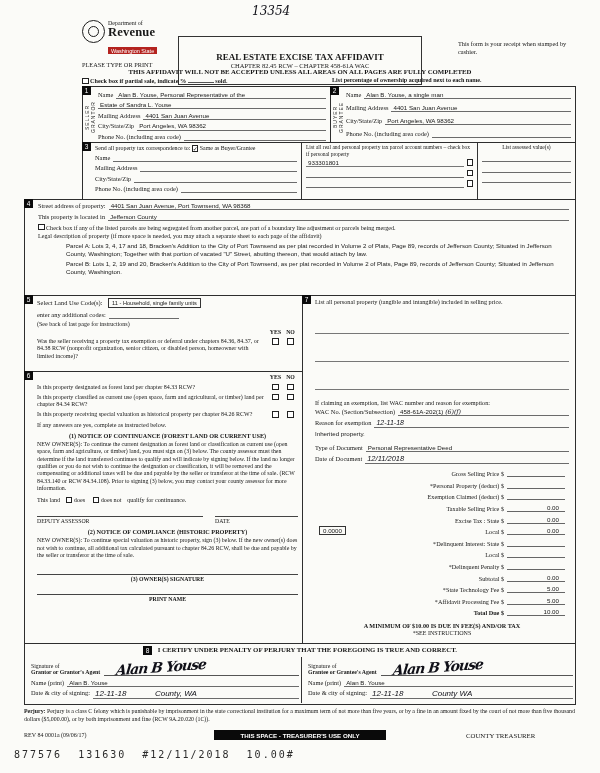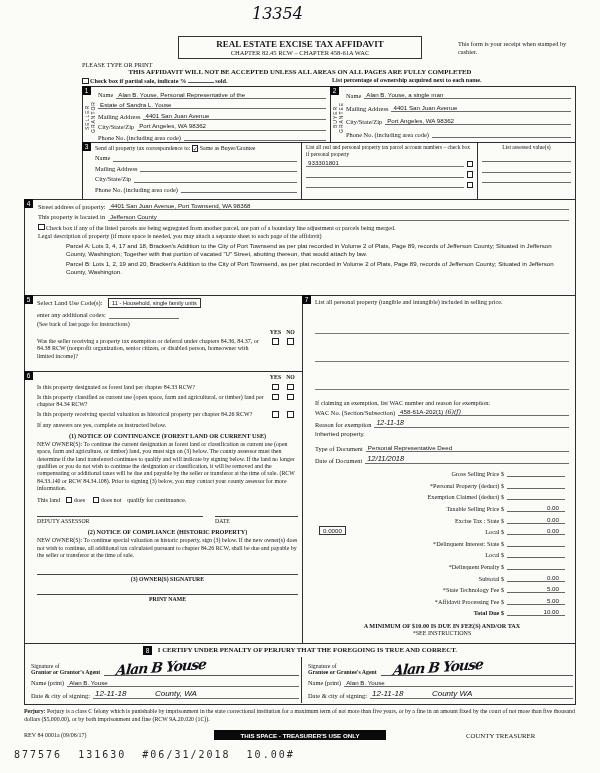--- a/index.html
+++ b/index.html
@@ -16,21 +16,21 @@
   .num { position:absolute; top:-1px; left:-1px; width:9px; height:9px; background:#0b0b0b;
          color:#fff; font-family:"Liberation Sans",sans-serif; font-size:6.5px; line-height:9px; text-align:center; }
   .numi { display:inline-block; width:9px; height:9px; background:#0b0b0b; color:#fff;
           font-family:"Liberation Sans",sans-serif; font-size:6.5px; line-height:9px; text-align:center;
           margin-right:4px; vertical-align:-1px; }
 
   .vw { position:absolute; writing-mode:vertical-rl; transform:rotate(180deg);
         font-family:"Liberation Sans",sans-serif; font-size:5px; letter-spacing:1px; color:#222;
         top:7px; height:46px; text-align:center; }
 
-  .fr { display:flex; align-items:flex-end; margin-top:2.5px; font-size:6.4px; line-height:1.15; }
+  .fr { display:flex; align-items:flex-start; margin-top:2.5px; font-size:6.4px; line-height:1.15; }
   .fl { white-space:nowrap; padding-right:3px; }
   .fv { flex:1; border-bottom:1px solid #6b6b6b; min-height:8px; padding:0 2px;
         font-family:"Liberation Sans",sans-serif; font-size:6.2px; }
   .fvshort { flex:0 0 auto; min-width:70px; }
 
   .cb { display:inline-block; width:6.5px; height:6.5px; border:1px solid #222; background:#fff;
         font-size:6px; line-height:6px; text-align:center; vertical-align:-1px;
         font-family:"Liberation Sans",sans-serif; }
 
   .qrow { display:flex; align-items:flex-start; margin-top:2.5px; font-size:6px; line-height:1.22; }
@@ -71,24 +71,32 @@
   .siglbls div { line-height:1.15; white-space:nowrap; }
   .sigline { flex:1; border-bottom:1px solid #555; margin-left:4px; }
   .signame { position:absolute; left:85px; bottom:1px; font-size:14px; font-weight:bold;
              letter-spacing:-1px; transform:rotate(-4deg) skewX(-10deg); }
 </style>
 </head>
 <body>
 
 <div class="page">
 
-  <div class="abs hw" style="left:252px; top:4px; font-size:16px;">13354</div>
-
-
-  <div class="abs ctr" style="left:178px; top:36px; width:244px; border:1px solid #333; padding:2px 0;">
+  <div class="abs hw" style="left:252px; top:4px; font-size:12px;">13354</div>
+
+  <div class="abs logo" style="left:82px; top:20px;">
+    <div class="seal"></div>
+    <div>
+      <div class="ldept">Department of</div>
+      <div class="lrev">Revenue</div>
+      <div class="lwa">Washington State</div>
+    </div>
+  </div>
+
+  <div class="abs ctr" style="left:178px; top:36px; width:244px; border:1px solid #333; padding:15px 0;">
     <div class="b" style="font-size:9px;">REAL ESTATE EXCISE TAX AFFIDAVIT</div>
     <div style="font-size:6.5px;">CHAPTER 82.45 RCW – CHAPTER 458-61A WAC</div>
   </div>
 
   <div class="abs" style="left:458px; top:40px; width:110px; font-size:6.3px; line-height:1.3;">This form is your receipt when stamped by cashier.</div>
 
   <div class="abs" style="left:82px; top:61px; font-size:6.3px;">PLEASE TYPE OR PRINT</div>
 
   <div class="abs ctr b" style="left:40px; top:68px; width:520px; font-size:6.8px;">THIS AFFIDAVIT WILL NOT BE ACCEPTED UNLESS ALL AREAS ON ALL PAGES ARE FULLY COMPLETED</div>
 
@@ -454,15 +462,15 @@
   <div class="abs" style="left:24px; top:708px; width:552px; font-size:5.9px; line-height:1.3;">
     <span class="b">Perjury:</span><span> Perjury is a class C felony which is punishable by imprisonment in the state correctional institution for a maximum term of not more than five years, or by a fine in an amount fixed by the court of not more than five thousand dollars ($5,000.00), or by both imprisonment and fine (RCW 9A.20.020 (1C)).</span>
   </div>
 
   <div class="abs" style="left:24px; top:732px; font-size:6px;">REV 84 0001a (09/06/17)</div>
   <div class="abs ctr" style="left:214px; top:730px; width:172px; background:#0a0a0a; color:#fff;
        font-size:6.2px; font-weight:bold; padding:1.5px 0; font-family:'Liberation Sans',sans-serif;">THIS SPACE - TREASURER'S USE ONLY</div>
   <div class="abs" style="left:466px; top:732px; font-size:6.8px;">COUNTY TREASURER</div>
 
   <div class="abs" style="left:14px; top:749px; font-family:'DejaVu Sans Mono',monospace;
-       font-size:10px; letter-spacing:2px; color:#2a2a2a; white-space:pre;">877576  131630  #06/31/2018  10.00#</div>
+       font-size:10px; letter-spacing:2px; color:#2a2a2a; white-space:pre;">877576  131630  #12/11/2018  10.00#</div>
 
 </div>
 
 </body></html>

